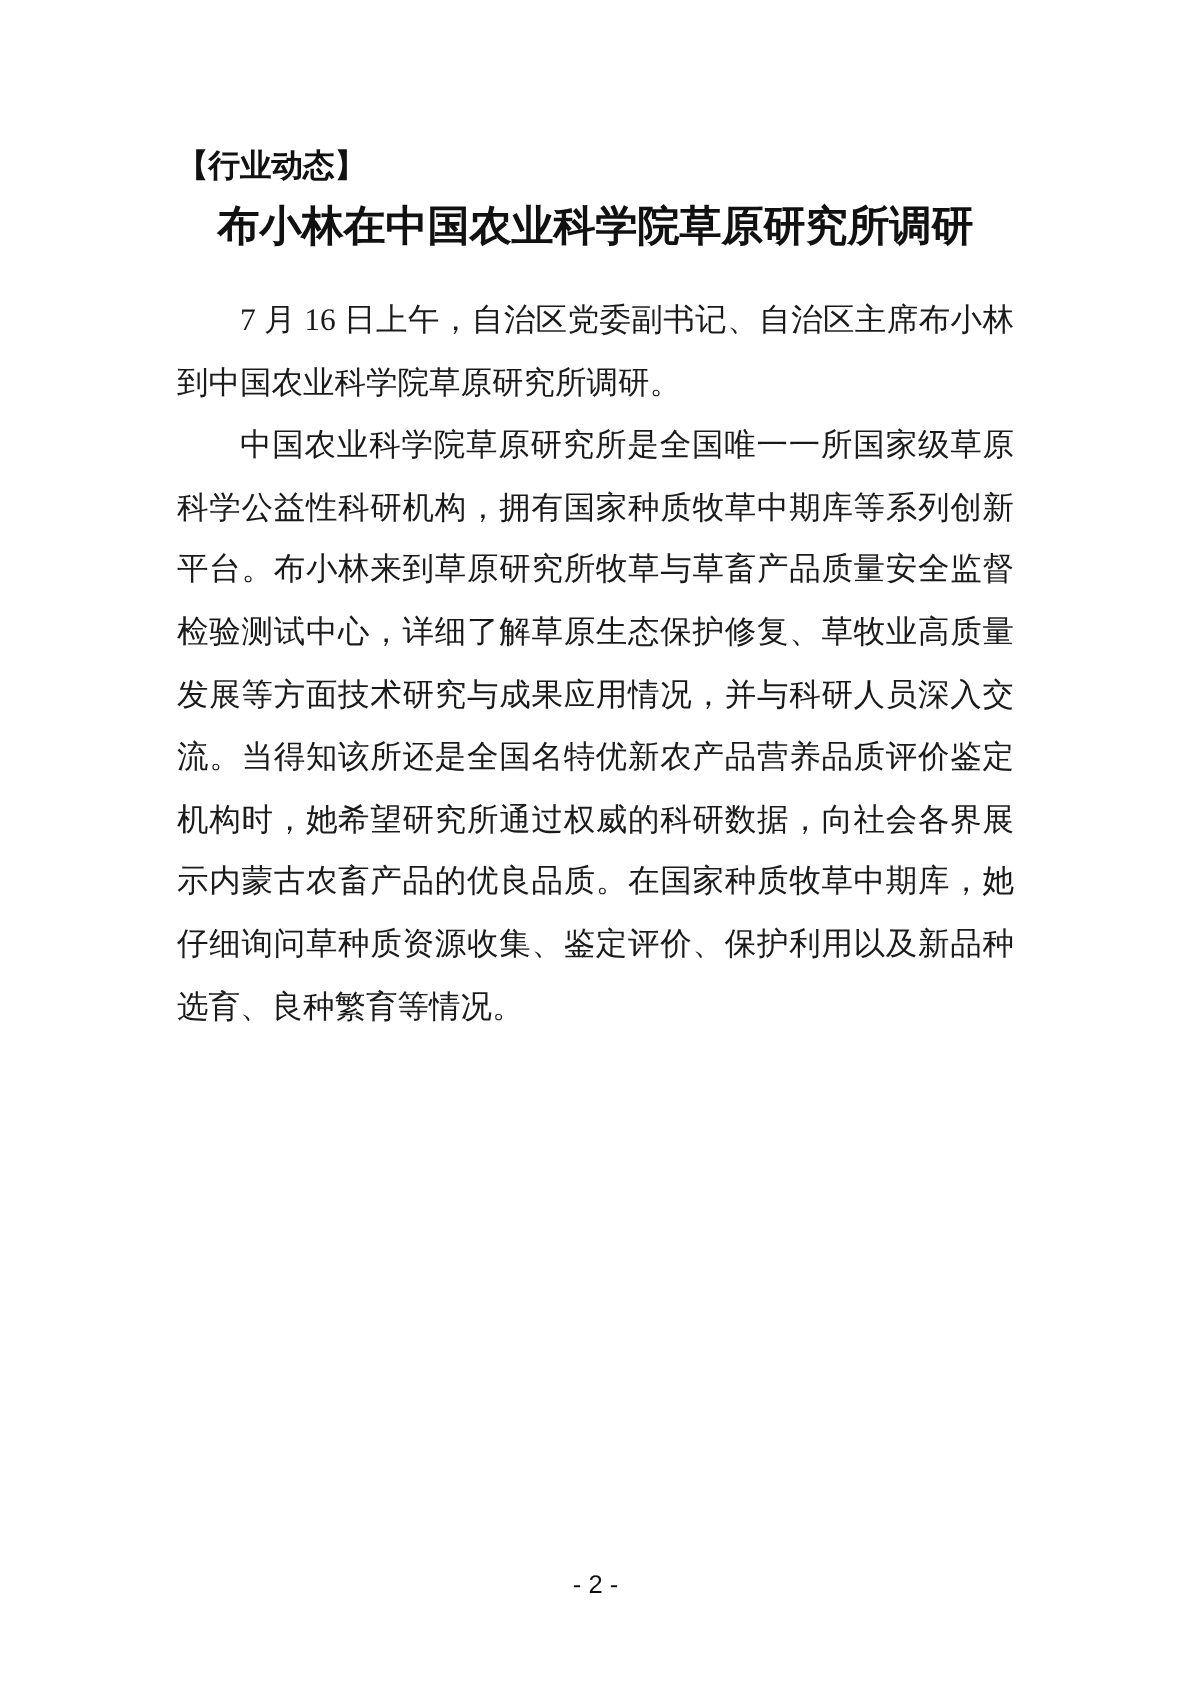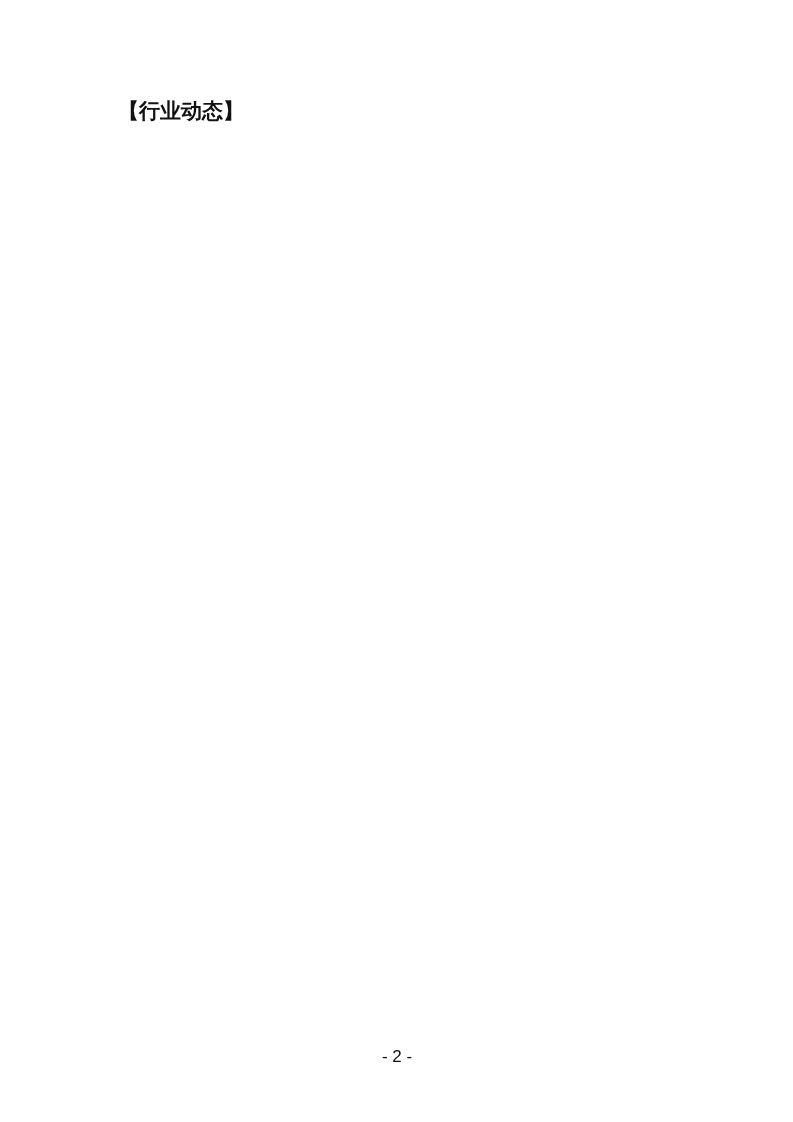--- a/index.html
+++ b/index.html
@@ -83,20 +83,23 @@
   }
 </style>
 </head>
 <body>
 
 <div class="page">
   <div class="content">
 
     <div class="section-heading">【行业动态】</div>
 
+    <h1 class="article-title">布小林在中国农业科学院草原研究所调研</h1>
 
     <div class="body-text">
+      <p class="para">7 月 16 日上午，自治区党委副书记、自治区主席布小林到中国农业科学院草原研究所调研。</p>
+      <p class="para">中国农业科学院草原研究所是全国唯一一所国家级草原科学公益性科研机构，拥有国家种质牧草中期库等系列创新平台。布小林来到草原研究所牧草与草畜产品质量安全监督检验测试中心，详细了解草原生态保护修复、草牧业高质量发展等方面技术研究与成果应用情况，并与科研人员深入交流。当得知该所还是全国名特优新农产品营养品质评价鉴定机构时，她希望研究所通过权威的科研数据，向社会各界展示内蒙古农畜产品的优良品质。在国家种质牧草中期库，她仔细询问草种质资源收集、鉴定评价、保护利用以及新品种选育、良种繁育等情况。</p>
     </div>
 
     <div class="page-number">- 2 -</div>
 
   </div>
 </div>
 
 </body></html>

